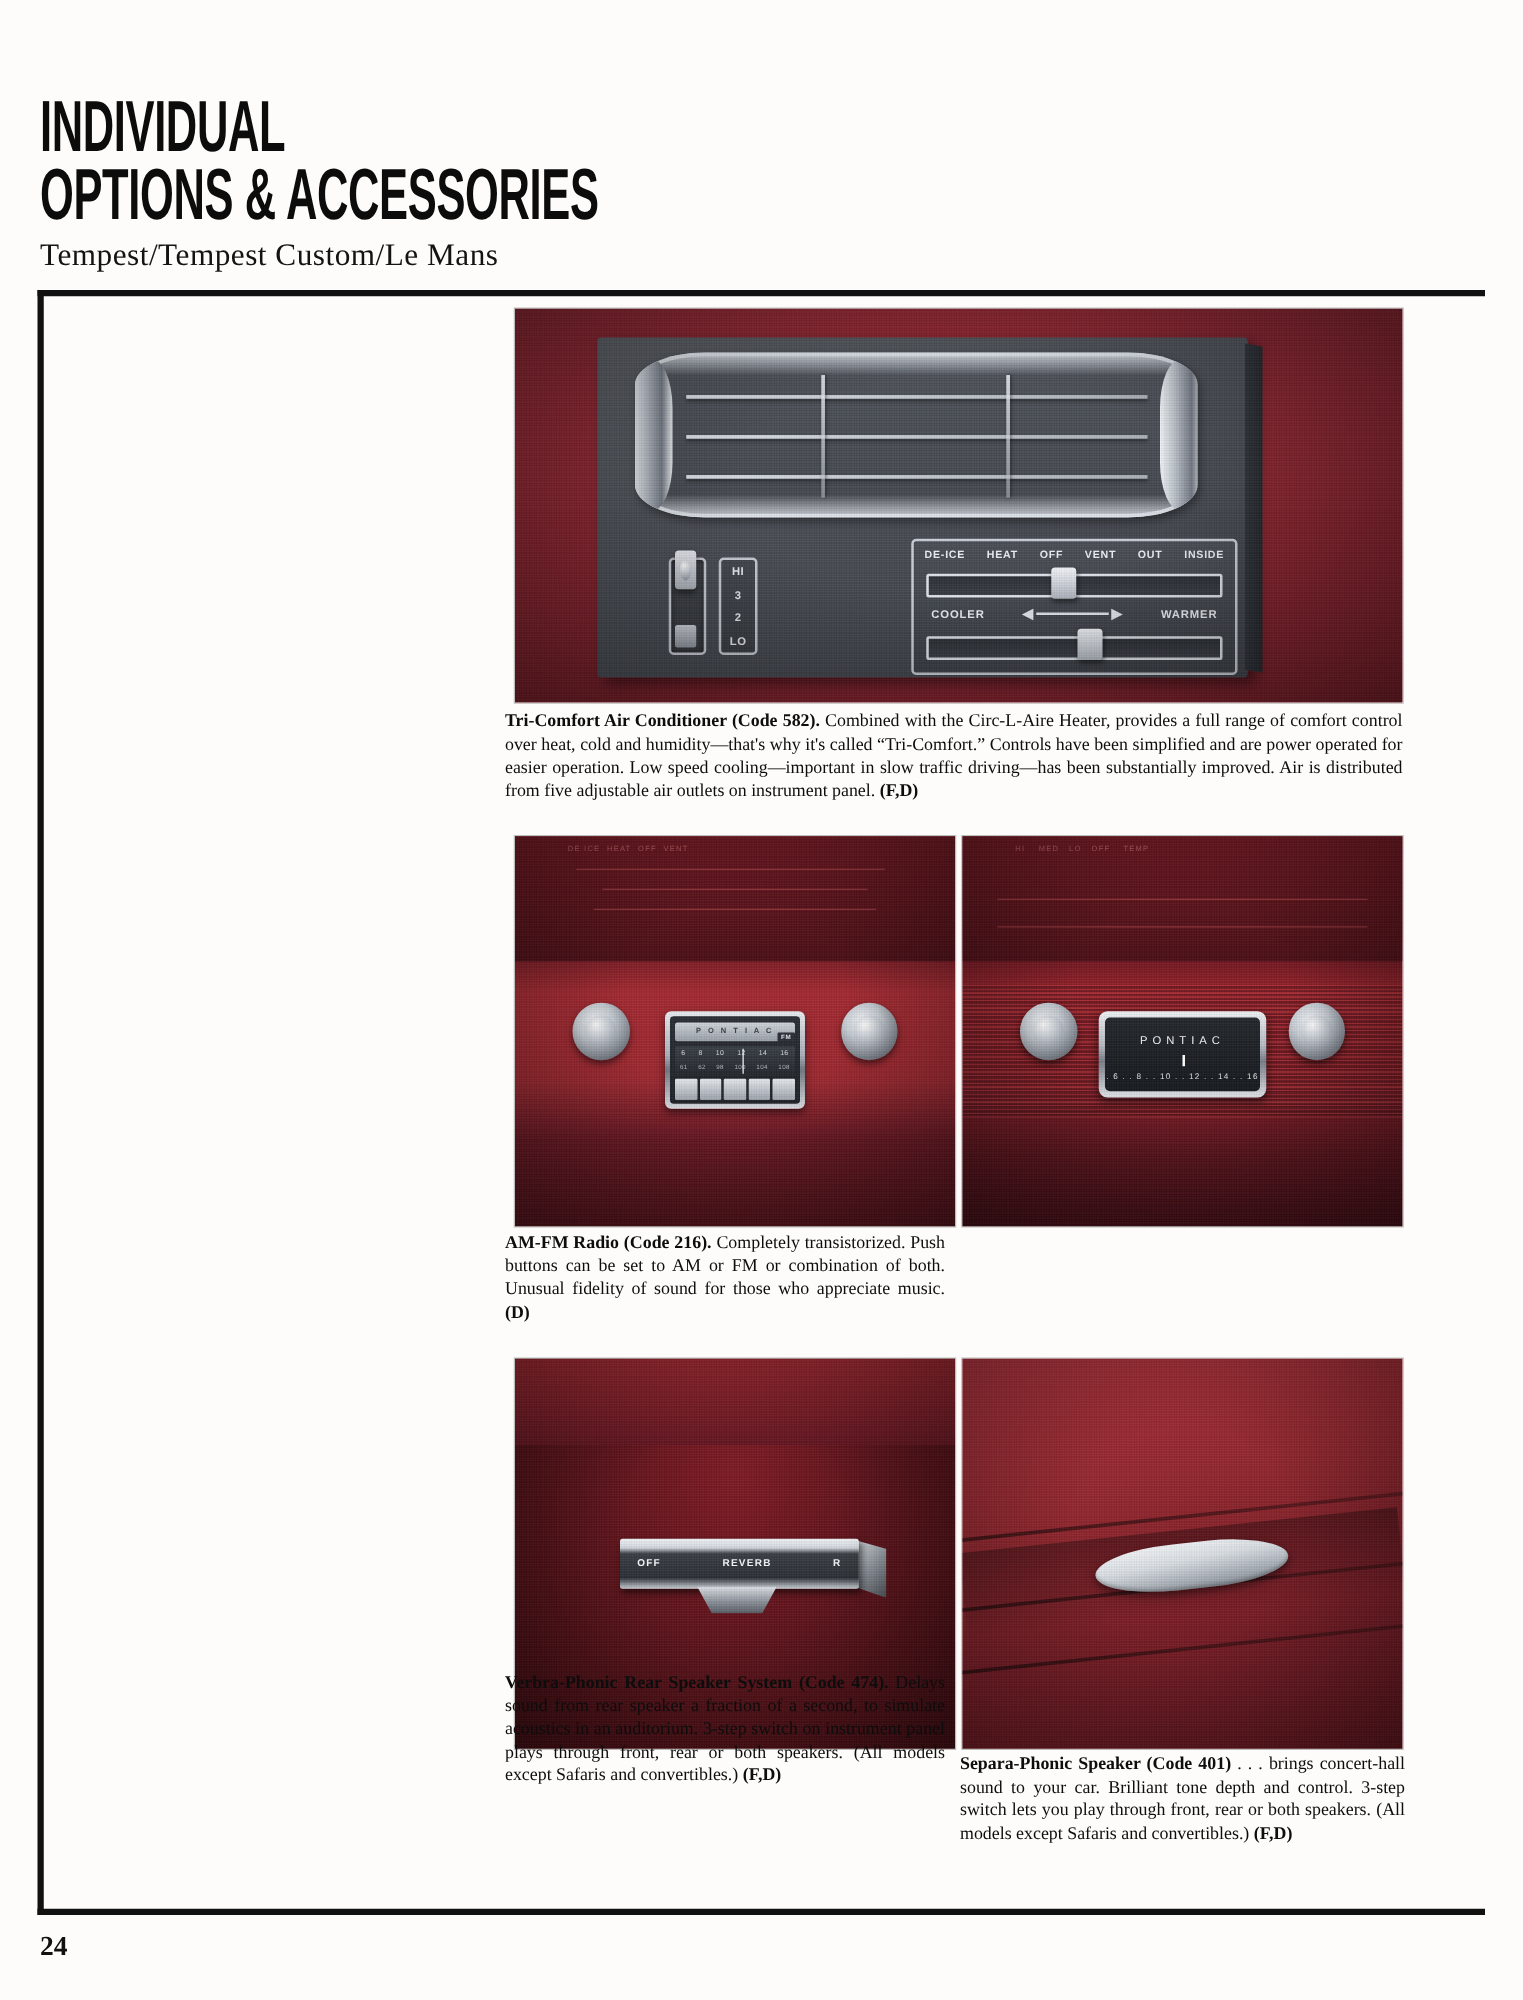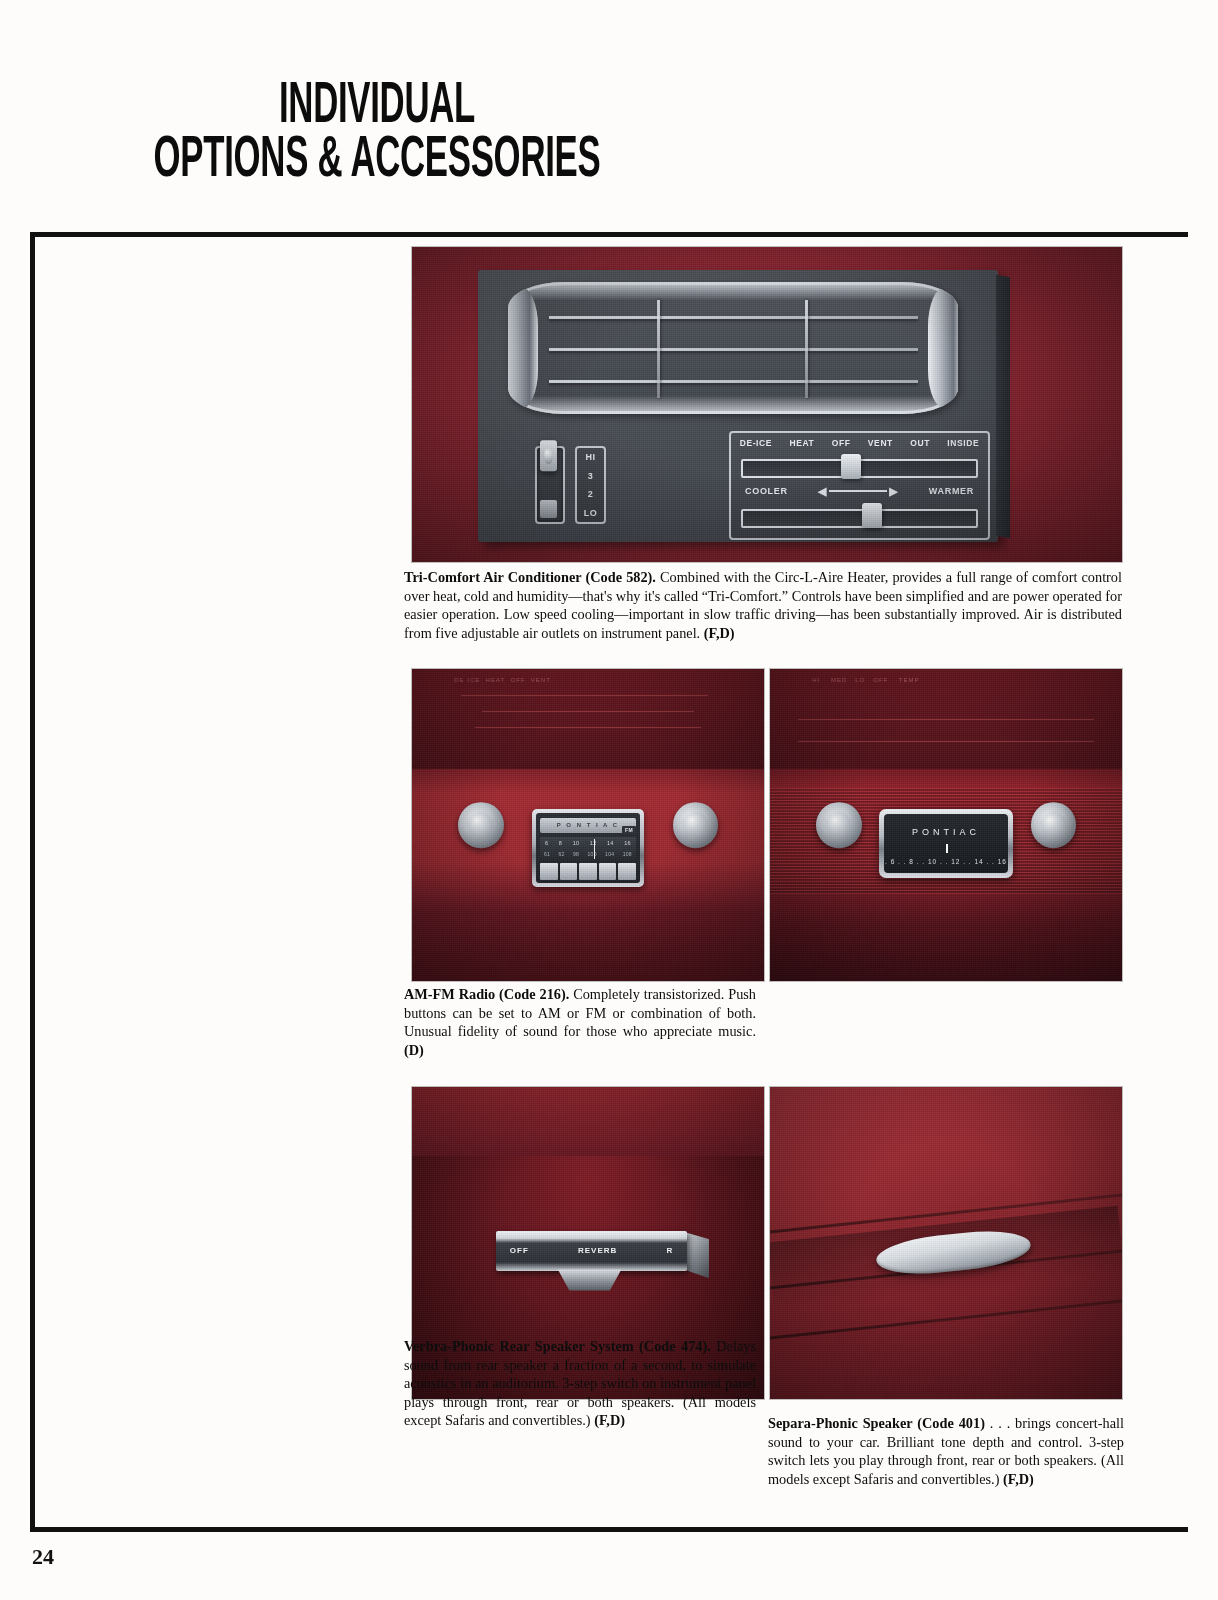--- a/index.html
+++ b/index.html
@@ -8,21 +8,21 @@
     width:1218px;height:1600px;
     background:#fdfcfa;
     font-family:"Liberation Serif", serif;
     color:#111;
     overflow:hidden;
     position:relative;
   }
   .page{position:absolute;inset:0;}
 
   
-  .masthead{position:absolute;left:32px;top:78px;width:1150px;text-align:center;}
+  .masthead{position:absolute;left:32px;top:78px;width:1150px;}
   .title-line{
     font-family:"Liberation Sans", sans-serif;
     font-weight:700;
     color:#0c0c0c;
     line-height:0.82;
     letter-spacing:-0.5px;
     transform:scaleX(0.60);
     transform-origin:left top;
     white-space:nowrap;
   }
@@ -354,30 +354,31 @@
     color:#0d0d0d;
     text-align:justify;
     text-justify:inter-word;
     hyphens:none;
   }
   .caption b{font-weight:700;}
   #cap-ac{left:404px;top:568px;width:718px;}
   #cap-amfm{left:404px;top:985px;width:352px;}
   #cap-manual{left:768px;top:985px;width:356px;}
   #cap-verbra{left:404px;top:1337px;width:352px;}
-  #cap-separa{left:768px;top:1402px;width:356px;margin-top:12px;}
+  #cap-separa{left:768px;top:1402px;width:356px;}
 </style>
 </head>
 <body>
 
 <div class="page">
 
   <div class="masthead">
     <div class="title-line l1">INDIVIDUAL</div>
     <div class="title-line l2">OPTIONS &amp; ACCESSORIES</div>
+    <div class="subtitle">Tempest/Tempest Custom/Le Mans</div>
   </div>
 
   <div class="rule-top"></div>
   <div class="frame-left"></div>
   <div class="frame-bottom"></div>
 
   <div class="folio">24</div>
 
   <div class="photo" id="photo-ac">
     <div class="ac-unit">

